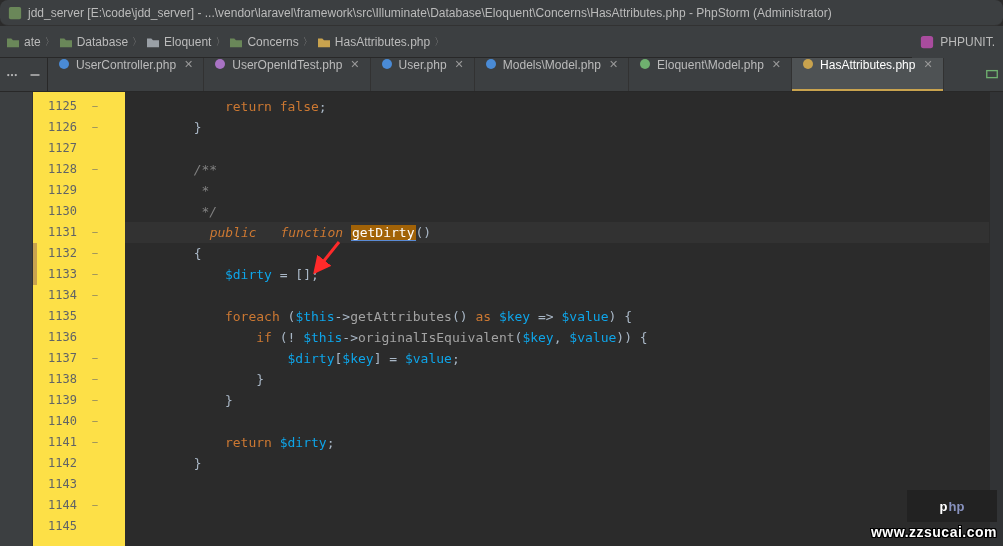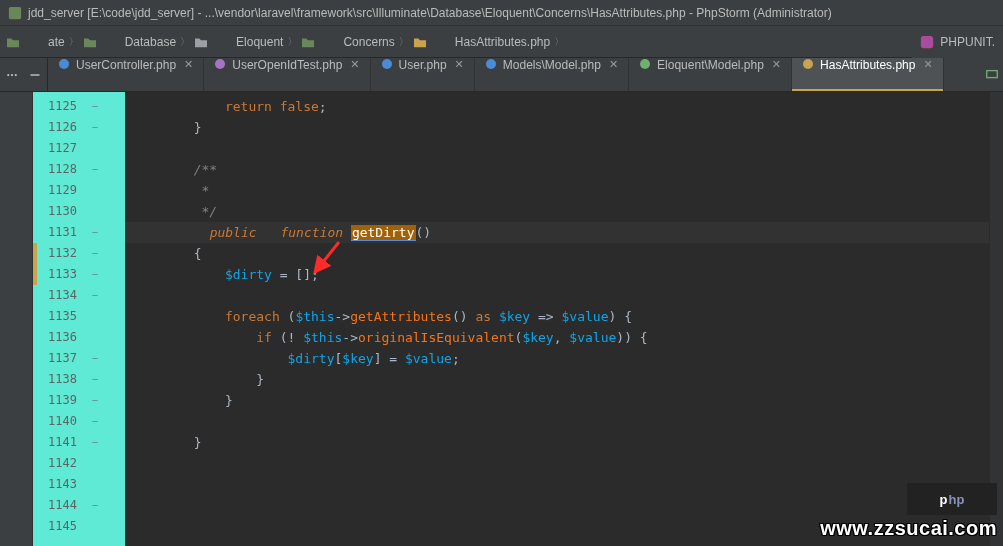--- a/index.html
+++ b/index.html
@@ -7,29 +7,30 @@
   width: 1003px; height: 546px;
   background: #2b2b2b;
   font-family: "Segoe UI", Arial, sans-serif;
   font-size: 12px; color: #bbb;
   overflow: hidden; position: relative;
 }
 .titlebar {
   height: 26px; background: #3c3f41;
   display: flex; align-items: center; padding-left: 8px;
   border-bottom: 1px solid #323232;
+  border-radius: 8px;
 }
 .titlebar .proj-icon { width: 14px; height: 14px; margin-right: 6px; }
 .breadcrumbs {
   height: 32px; background: #3c3f41;
   display: flex; align-items: center; padding-left: 6px;
   border-bottom: 1px solid #282828;
   position: relative;
 }
-.crumb { display: flex; align-items: center; color: #bbb; font-size: 12px; gap: 24px; }
+.crumb { display: flex; align-items: center; color: #bbb; font-size: 12px; }
 .crumb-sep { color: #888; margin: 0 4px; font-size: 10px; }
 .folder-icon { display: inline-flex; margin-right: 4px; }
 .phpunit-badge {
   position: absolute; right: 0; top: 0; height: 32px;
   display: flex; align-items: center; padding: 0 8px;
   background: #3c3f41; color: #bbb;
 }
 .phpunit-badge .pu-icon { margin-right: 6px; }
 .tabs-row {
   height: 34px; background: #3c3f41;
@@ -53,42 +54,42 @@
 }
 .tab-icon { display: inline-flex; margin-right: 6px; }
 .tab-close { color: #999; margin-left: 8px; font-size: 11px; }
 .tab-overflow-icon { width: 14px; position: absolute; right: 4px; top: 10px; }
 .editor {
   position: relative; height: 454px;
   display: flex; background: #2b2b2b;
 }
 .left-strip { width: 33px; background: #3c3f41; border-right: 1px solid #323232; }
 .gutter {
-  width: 92px; background: #5eead4;
+  width: 92px; background: #fde047;
   font-family: "Consolas","Menlo",monospace; font-size: 12px;
   color: #606366; padding-top: 4px; position: relative;
 }
 .gutter .gline { height: 21px; line-height: 21px; display: flex; }
 .gline .lno { width: 52px; text-align: right; padding-right: 8px; }
 .gline .fold { width: 20px; text-align: center; color: #6b6b6b; font-size: 9px; }
 .change-marker { position: absolute; left: 0; width: 4px; background: #c9a34e; }
 .code {
   flex: 1; font-family: "Consolas","Menlo",monospace; font-size: 13px;
   padding-top: 4px; position: relative;
 }
 .cline { height: 21px; line-height: 21px; white-space: pre; padding-left: 6px; }
 .hl-line { background: #323232; }
 .k-key { color: #cc7832; font-style: italic; margin-left: 16px; }
 .k-kwd { color: #cc7832; }
 .k-plain { color: #a9b7c6; }
 .k-var { color: #0ea5e9; }
 .k-comment { color: #808080; font-style: italic; }
 .k-tag { color: #7a9757; font-style: italic; }
 .k-doc { color: #808080; font-style: italic; }
-.k-fn { color: #f97316; }
+.k-fn { color: #a3a3a3; }
 .k-sel { background: #a16207; color: #fff; border-bottom: 1px solid #5a8bd6; padding: 0 1px; }
 .right-strip {
   width: 14px; background: #313335; border-left: 1px solid #2b2b2b;
 }
 .arrow-anno {
   position: absolute; width: 40px; height: 40px;
   pointer-events: none;
 }
 .watermark {
   position: absolute; right: 6px; bottom: 6px;
@@ -96,21 +97,21 @@
 }
 .wm-logo {
   width: 90px; height: 32px; background: #222;
   display: flex; align-items: center; justify-content: center;
   color: #e0e0e0; font-weight: bold; font-size: 13px;
   margin-left: auto;
 }
 .wm-logo span.p { color: #fff; }
 .wm-logo span.hp { color: #8892bf; margin-left: 1px; }
 .wm-url {
-  color: #fff; font-weight: bold; font-size: 20px; letter-spacing: 0.5px;
+  color: #fff; font-weight: bold; font-size: 14px; letter-spacing: 0.5px;
   text-shadow: -1px 0 #000,1px 0 #000,0 -1px #000,0 1px #000,
                -1px -1px #000,1px 1px #000,-1px 1px #000,1px -1px #000;
   margin-top: 2px;
 }
 </style>
 </head>
 <body>
 
 <div class="titlebar">
   <svg class="proj-icon" viewBox="0 0 16 16">
@@ -355,20 +356,21 @@
       <div class="cline hl-line">        <span class="k-key">public </span><span class="k-key">function </span><span class="k-sel">getDirty</span><span class="k-plain">()</span></div>
       <div class="cline">        <span class="k-plain">{</span></div>
       <div class="cline">            <span class="k-var">$dirty</span><span class="k-plain"> = [];</span></div>
       <div class="cline"></div>
       <div class="cline">            <span class="k-kwd">foreach </span><span class="k-plain">(</span><span class="k-var">$this</span><span class="k-plain">-&gt;</span><span class="k-fn">getAttributes</span><span class="k-plain">() </span><span class="k-kwd">as </span><span class="k-var">$key</span><span class="k-plain"> =&gt; </span><span class="k-var">$value</span><span class="k-plain">) {</span></div>
       <div class="cline">                <span class="k-kwd">if </span><span class="k-plain">(! </span><span class="k-var">$this</span><span class="k-plain">-&gt;</span><span class="k-fn">originalIsEquivalent</span><span class="k-plain">(</span><span class="k-var">$key</span><span class="k-plain">, </span><span class="k-var">$value</span><span class="k-plain">)) {</span></div>
       <div class="cline">                    <span class="k-var">$dirty</span><span class="k-plain">[</span><span class="k-var">$key</span><span class="k-plain">] = </span><span class="k-var">$value</span><span class="k-plain">;</span></div>
       <div class="cline">                <span class="k-plain">}</span></div>
       <div class="cline">            <span class="k-plain">}</span></div>
       <div class="cline"></div>
+      <div class="cline">            <span class="k-kwd">return </span><span class="k-var">$dirty</span><span class="k-plain">;</span></div>
       <div class="cline">        <span class="k-plain">}</span></div>
       <div class="cline"></div>
     </div>
   <div class="right-strip"></div>
 </div>
 
 <div class="watermark">
   <div class="wm-logo">
     <span class="p">p</span>
       <span class="hp">hp</span>

